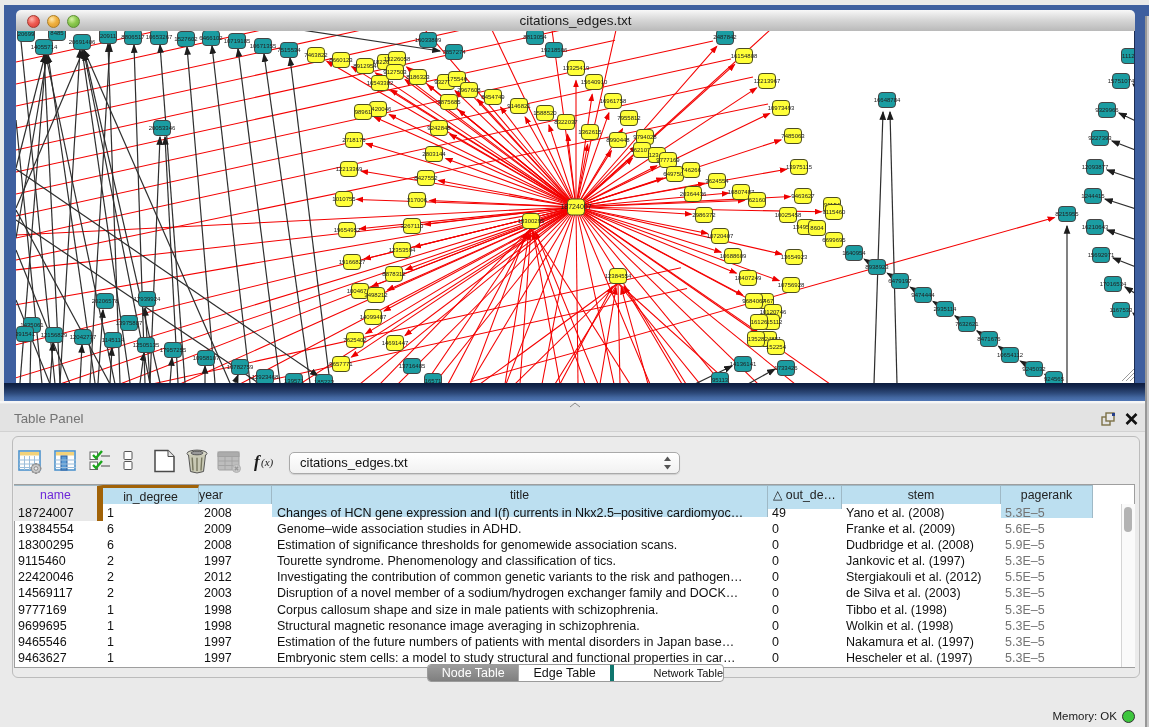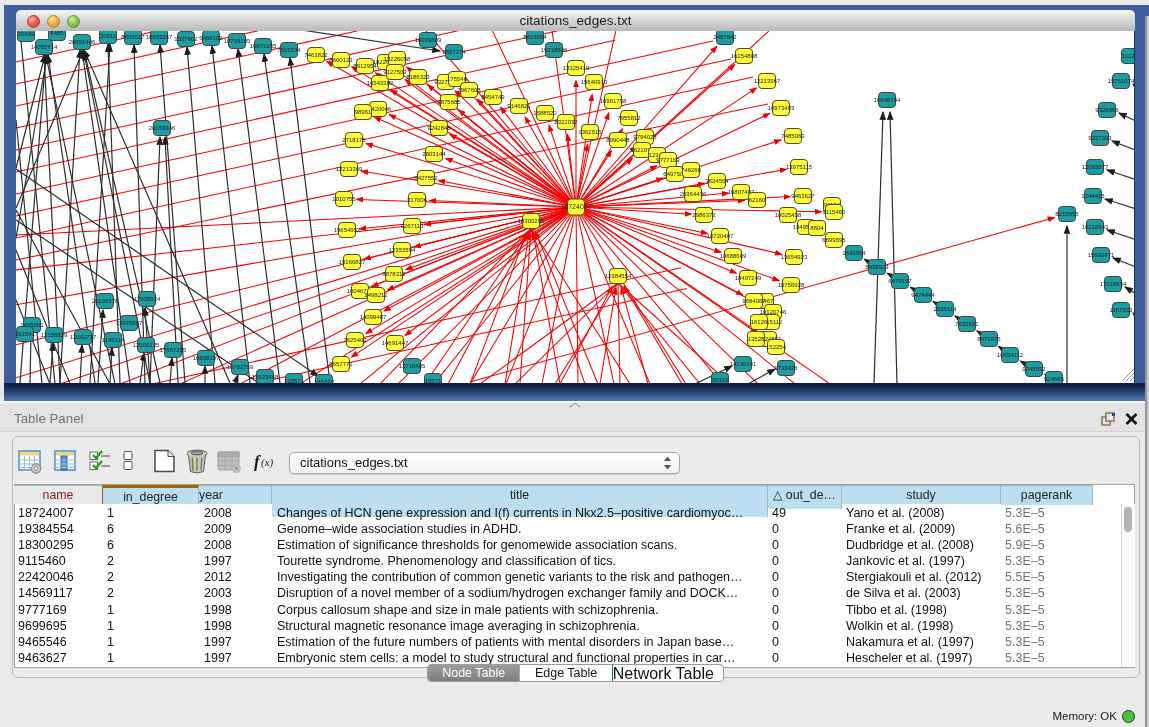--- a/index.html
+++ b/index.html
@@ -889,41 +889,41 @@
 
 <div class="abs" style="left:289px;top:452px;width:389px;height:20px;background:linear-gradient(#ffffff,#f1f1f1);border:1px solid #a9a9a9;border-radius:5px;box-shadow:0 1px 1px rgba(0,0,0,0.12)">
   <div style="font-size:13px;color:#111;line-height:20px;padding-left:10px">citations_edges.txt</div>
   <svg class="abs" style="right:7px;top:3px" width="9" height="14" viewBox="0 0 9 14">
       <path d="M4.5 0.5 L8 5 H1 z" fill="#555"></path>
       <path d="M4.5 13.5 L8 9 H1 z" fill="#555"></path>
     </svg>
 </div>
 
 <div class="abs" style="left:14px;top:484px;width:1121px;height:184px;background:#fff;border:1px solid #9e9e9e;box-sizing:border-box"></div>
-<div style="position:absolute;left:14px;top:485px;width:89px;height:19px;background:#e8e8e8;border-right:1px solid #a16207;border-top:1px solid #9fb9c6;box-sizing:border-box;font-size:12.3px;color:#7f1d1d;text-align:center;line-height:19px;overflow:hidden">name</div>
+<div style="position:absolute;left:14px;top:485px;width:89px;height:36px;background:#e8e8e8;border-right:6px solid #a16207;border-top:1px solid #9fb9c6;box-sizing:border-box;font-size:12.3px;color:#6d28d9;text-align:center;line-height:19px;overflow:hidden">name</div>
 <div style="position:absolute;left:103px;top:485px;width:96px;height:19px;background:#bcdff0;border-right:1px solid #9fb9c6;border-top:3px solid #a16207;box-sizing:border-box;font-size:12.3px;color:#222;text-align:center;line-height:19px;overflow:hidden">in_degree</div>
 <div style="position:absolute;left:199px;top:485px;width:73px;height:19px;background:#bcdff0;border-right:1px solid #9fb9c6;border-top:1px solid #9fb9c6;box-sizing:border-box;font-size:12.3px;color:#222;text-align:left;line-height:19px;overflow:hidden">year</div>
 <div style="position:absolute;left:272px;top:485px;width:496px;height:32px;background:#bcdff0;border-right:1px solid #9fb9c6;border-top:1px solid #9fb9c6;box-sizing:border-box;font-size:12.3px;color:#222;text-align:center;line-height:19px;overflow:hidden">title</div>
 <div style="position:absolute;left:768px;top:485px;width:74px;height:24px;background:#bcdff0;border-right:1px solid #9fb9c6;border-top:1px solid #9fb9c6;box-sizing:border-box;padding-left:5px;font-size:12.3px;color:#222;text-align:left;line-height:19px;overflow:hidden">△ out_de…</div>
-<div style="position:absolute;left:842px;top:485px;width:159px;height:19px;background:#bcdff0;border-right:1px solid #9fb9c6;border-top:1px solid #9fb9c6;box-sizing:border-box;font-size:12.3px;color:#222;text-align:center;line-height:19px;overflow:hidden">study</div>
-<div style="position:absolute;left:1001px;top:485px;width:92px;height:20px;background:#bcdff0;border-right:1px solid #9fb9c6;border-top:1px solid #9fb9c6;box-sizing:border-box;font-size:12.3px;color:#222;text-align:center;line-height:19px;overflow:hidden">pagerank</div>
+<div style="position:absolute;left:842px;top:485px;width:159px;height:19px;background:#bcdff0;border-right:1px solid #9fb9c6;border-top:1px solid #9fb9c6;box-sizing:border-box;font-size:12.3px;color:#222;text-align:center;line-height:19px;overflow:hidden">stem</div>
+<div style="position:absolute;left:1001px;top:485px;width:92px;height:33px;background:#bcdff0;border-right:1px solid #9fb9c6;border-top:1px solid #9fb9c6;box-sizing:border-box;font-size:12.3px;color:#222;text-align:center;line-height:19px;overflow:hidden">pagerank</div>
 <div style="position:absolute;left:18px;top:505px;width:84px;height:162px;overflow:hidden;white-space:nowrap;line-height:16.1px;font-size:12.5px;color:#101010;text-align:left">18724007<br>19384554<br>18300295<br>9115460<br>22420046<br>14569117<br>9777169<br>9699695<br>9465546<br>9463627</div>
 <div style="position:absolute;left:107px;top:505px;width:92px;height:162px;overflow:hidden;white-space:nowrap;line-height:16.1px;font-size:12.5px;color:#101010;text-align:left">1<br>6<br>6<br>2<br>2<br>2<br>1<br>1<br>1<br>1</div>
 <div style="position:absolute;left:204px;top:505px;width:64px;height:198px;overflow:hidden;white-space:nowrap;line-height:16.1px;font-size:12.5px;color:#101010;text-align:left">2008<br>2009<br>2008<br>1997<br>2012<br>2003<br>1998<br>1998<br>1997<br>1997</div>
 <div style="position:absolute;left:277px;top:505px;width:488px;height:162px;overflow:hidden;white-space:nowrap;line-height:16.1px;font-size:12.5px;color:#101010;text-align:left">Changes of HCN gene expression and I(f) currents in Nkx2.5–positive cardiomyoc…<br>Genome–wide association studies in ADHD.<br>Estimation of significance thresholds for genomewide association scans.<br>Tourette syndrome. Phenomenology and classification of tics.<br>Investigating the contribution of common genetic variants to the risk and pathogen…<br>Disruption of a novel member of a sodium/hydrogen exchanger family and DOCK…<br>Corpus callosum shape and size in male patients with schizophrenia.<br>Structural magnetic resonance image averaging in schizophrenia.<br>Estimation of the future numbers of patients with mental disorders in Japan base…<br>Embryonic stem cells: a model to study structural and functional properties in car…</div>
 <div style="position:absolute;left:772px;top:505px;width:60px;height:162px;overflow:hidden;white-space:nowrap;line-height:16.1px;font-size:12.5px;color:#101010;text-align:left">49<br>0<br>0<br>0<br>0<br>0<br>0<br>0<br>0<br>0</div>
 <div style="position:absolute;left:846px;top:505px;width:152px;height:162px;overflow:hidden;white-space:nowrap;line-height:16.1px;font-size:12.5px;color:#101010;text-align:left">Yano et al. (2008)<br>Franke et al. (2009)<br>Dudbridge et al. (2008)<br>Jankovic et al. (1997)<br>Stergiakouli et al. (2012)<br>de Silva et al. (2003)<br>Tibbo et al. (1998)<br>Wolkin et al. (1998)<br>Nakamura et al. (1997)<br>Hescheler et al. (1997)</div>
 <div style="position:absolute;left:1005px;top:505px;width:86px;height:162px;overflow:hidden;white-space:nowrap;line-height:16.1px;font-size:12.5px;color:#737373;text-align:left">5.3E–5<br>5.6E–5<br>5.9E–5<br>5.3E–5<br>5.5E–5<br>5.3E–5<br>5.3E–5<br>5.3E–5<br>5.3E–5<br>5.3E–5</div>
 
 <div class="abs" style="left:1121px;top:504px;width:13px;height:163px;background:#fafafa;border-left:1px solid #d5d5d5"></div>
 <div class="abs" style="left:1123.5px;top:507px;width:8px;height:25px;background:#b3b3b3;border-radius:4px"></div>
 
 <div class="abs" style="left:427px;top:664px;width:297px;height:18px;border:1px solid #9b9b9b;border-radius:4px;background:#fff;box-sizing:border-box;overflow:hidden;display:flex">
   <div style="width:92px;background:linear-gradient(#9c9c9c,#7f7f7f);color:#fff;font-size:12.5px;text-align:center;line-height:17px">Node Table</div>
   <div style="width:92px;color:#111;font-size:12.5px;text-align:center;line-height:17px;border-left:1px solid #aaa">Edge Table</div>
-  <div style="width:111px;color:#111;font-size:16px;text-align:left;line-height:17px;border-left:1px solid #0f766e">Network Table</div>
+  <div style="width:111px;color:#111;font-size:11px;text-align:right;line-height:17px;border-left:4px solid #0f766e">Network Table</div>
 </div>
 
 <div class="abs" style="left:1020px;top:710px;width:97px;text-align:right;font-size:11.5px;color:#1a1a1a">Memory: OK</div>
 <div class="abs" style="left:1122px;top:710px;width:11px;height:11px;border-radius:50%;background:#3ec63e;border:1.5px solid #333"></div>
 
 <div class="abs" style="left:1145px;top:16px;width:2px;height:711px;background:#979797"></div>
 <div class="abs" style="left:1147px;top:16px;width:2px;height:711px;background:#c9c9c9"></div>
 <div class="abs" style="left:1134px;top:31px;width:1px;height:352px;background:#1b2c52"></div>
 </body></html>

